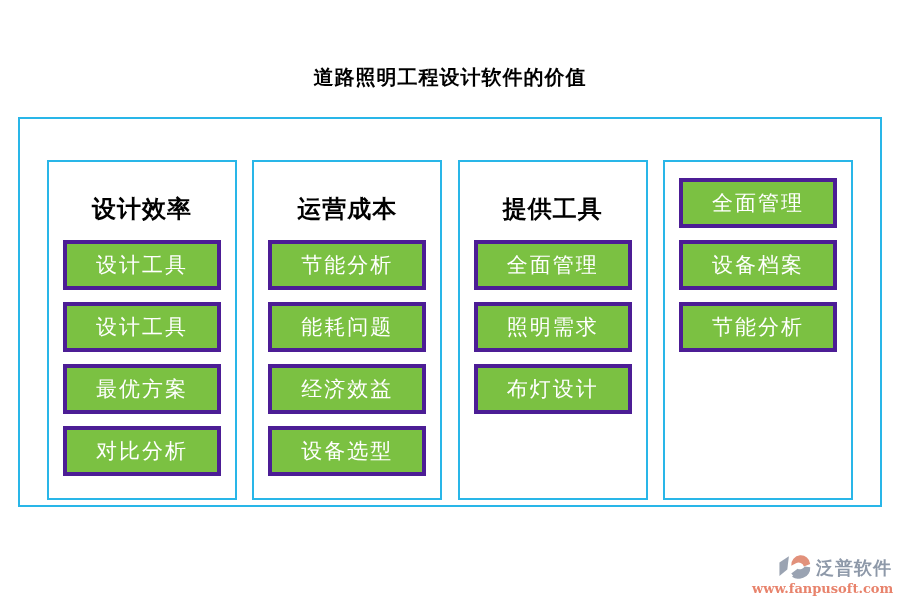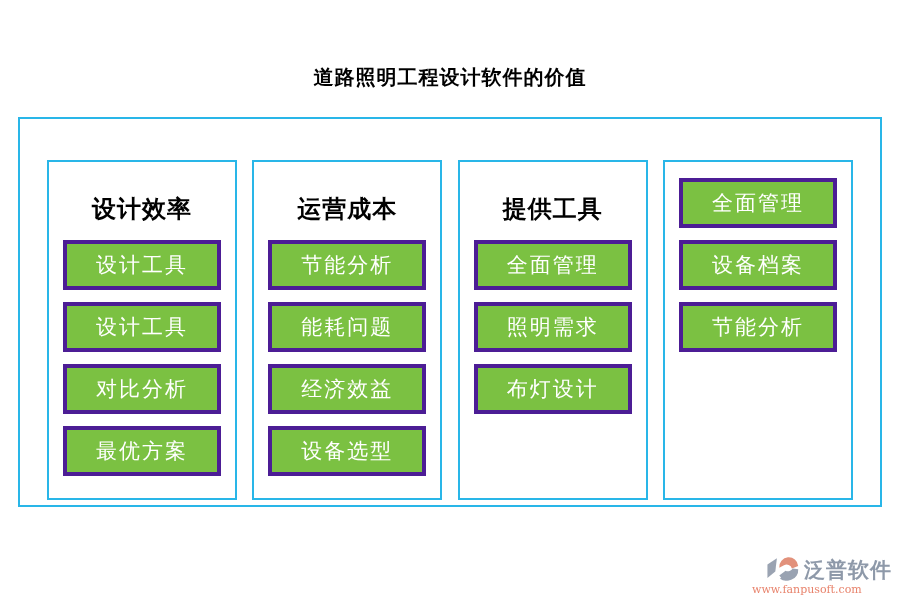--- a/index.html
+++ b/index.html
@@ -70,50 +70,50 @@
     bottom: 4px;
     width: 140px;
   }
   .brand-row {
     display: flex;
     align-items: center;
     justify-content: flex-end;
   }
   .brand-logo { width: 36px; height: 30px; margin-right: 2px; }
   .brand-name {
-    font-size: 21px;
+    font-size: 18px;
     font-weight: bold;
     color: #8e99a9;
     letter-spacing: 1px;
     white-space: nowrap;
   }
   .brand-url {
     display: block;
-    text-align: left;
-    font-size: 11px;
-    font-weight: normal;
+    text-align: center;
+    font-size: 13px;
+    font-weight: bold;
     color: #e8836c;
     font-family: "DejaVu Serif", "Liberation Serif", serif;
     text-decoration: none;
     margin-top: -2px;
   }
 </style>
 </head>
 <body>
 
 <h1 class="page-title">道路照明工程设计软件的价值</h1>
 
 <div class="board">
 
   <div class="value-column">
     <div class="column-header">设计效率</div>
     <button class="feature-button">设计工具</button>
     <button class="feature-button">设计工具</button>
+    <button class="feature-button">最优方案</button>
     <button class="feature-button">对比分析</button>
-    <button class="feature-button">最优方案</button>
   </div>
 
   <div class="value-column">
     <div class="column-header">运营成本</div>
     <button class="feature-button">节能分析</button>
     <button class="feature-button">能耗问题</button>
     <button class="feature-button">经济效益</button>
     <button class="feature-button">设备选型</button>
   </div>
 

